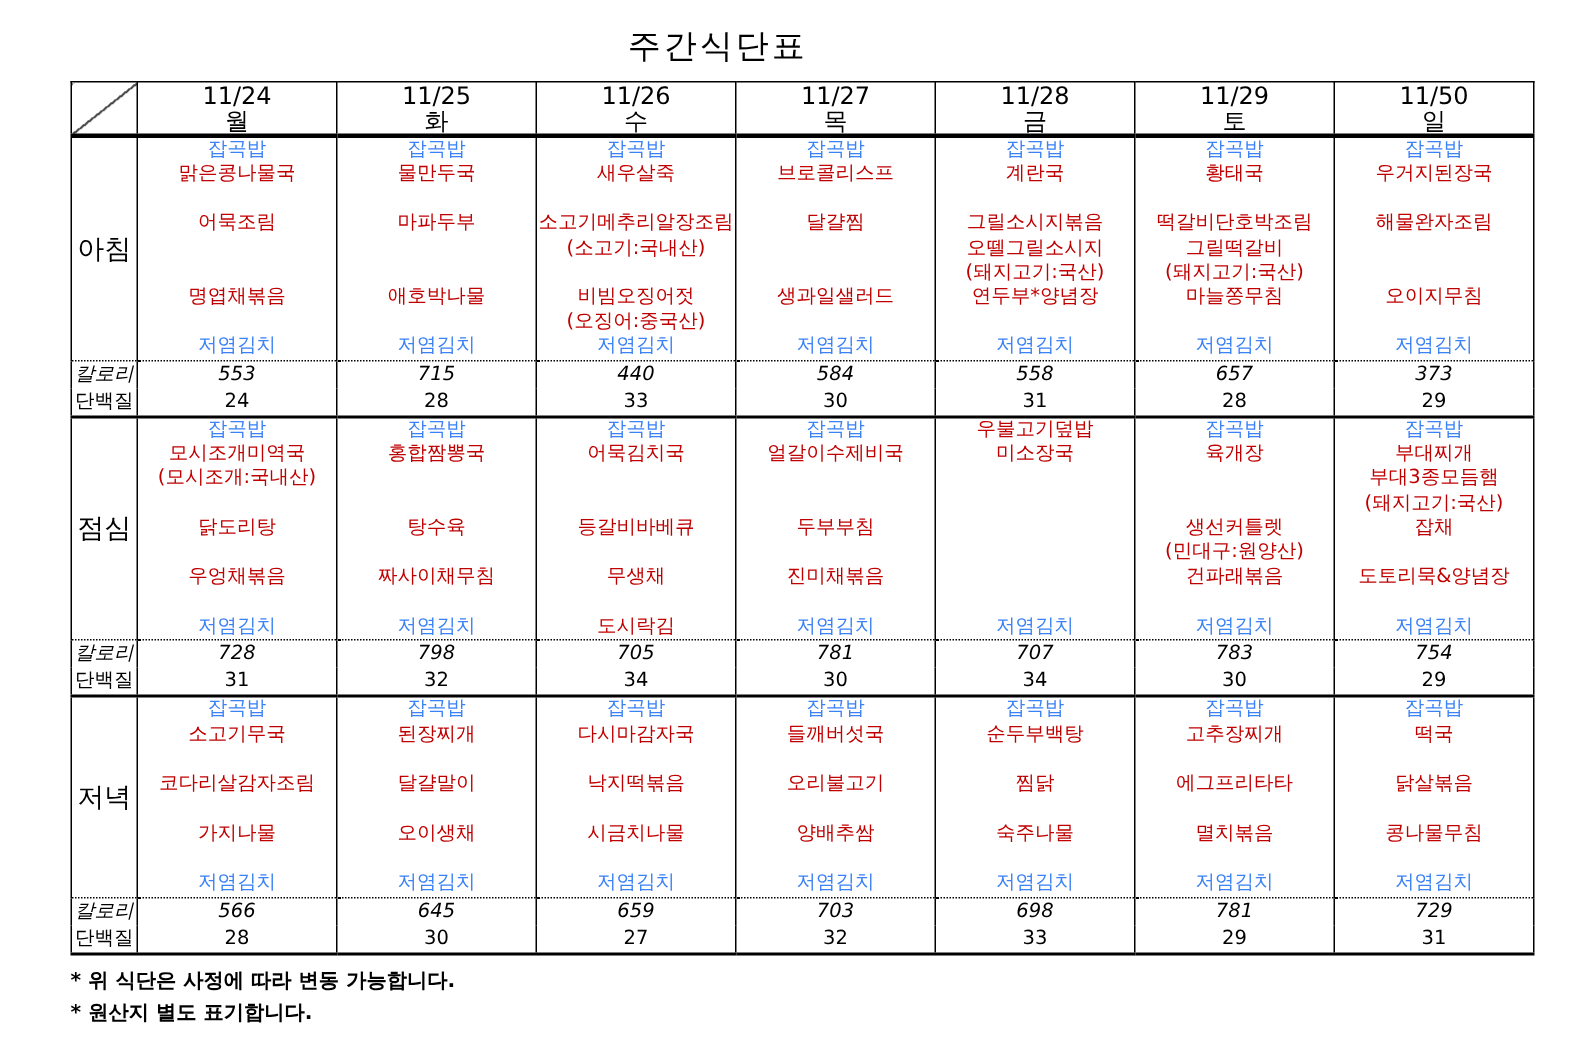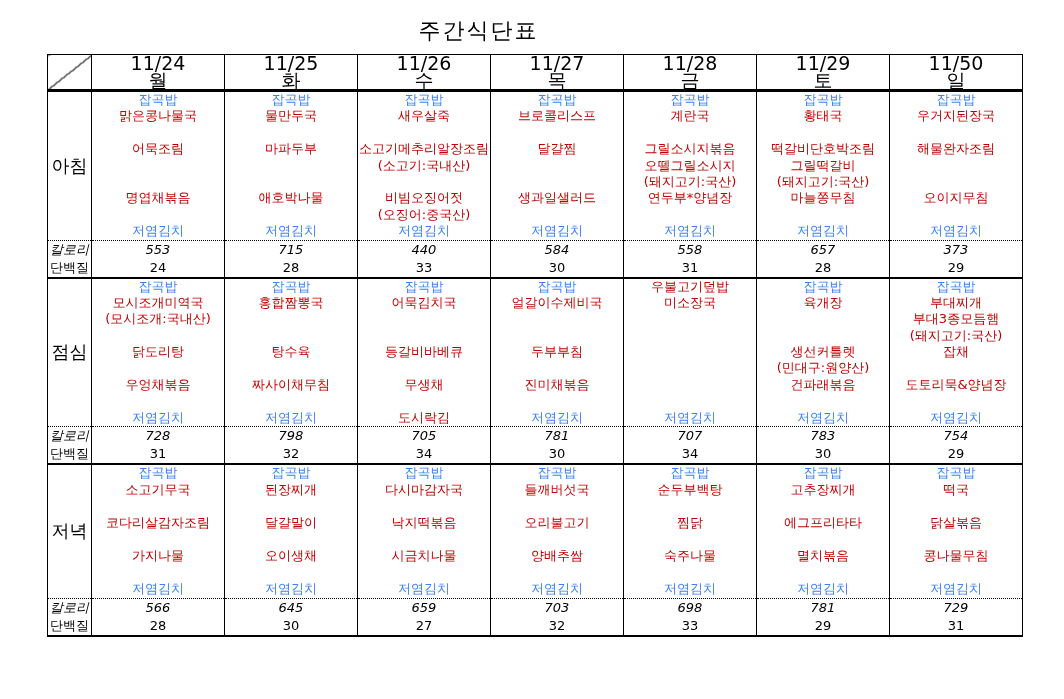--- a/index.html
+++ b/index.html
@@ -14,21 +14,21 @@
   }
   table.menu{
     border-collapse:collapse;table-layout:fixed;
     margin:8px 0 0 47px;width:975px;
     font-size:13px;
   }
   col.c-label{width:44px;}
   col.c-day{width:133px;}
   td,th{border:1px solid #000;padding:0;margin:0;font-weight:normal;text-align:center;vertical-align:middle;overflow:hidden;}
   tr.header-row{height:35px;}
-  tr.header-row th{line-height:17px;font-size:19px;border-bottom:3px solid #000;}
+  tr.header-row th{line-height:17px;font-size:16px;border-bottom:3px solid #000;}
   th.diag{
     background:linear-gradient(to bottom right,
       transparent calc(50% - 0.7px), #444 calc(50% - 0.7px),
       #444 calc(50% + 0.7px), transparent calc(50% + 0.7px));
     border-bottom:3px solid #000;
   }
   tr.menu-row td, tr.menu-row th{border-bottom:1px dotted #000;vertical-align:top;}
   tr.menu-row th.meal-label{vertical-align:middle;font-weight:normal;font-size:18px;}
   tr.menu-row.mb{height:148px;}
   tr.menu-row.ml{height:147px;}
@@ -384,13 +384,15 @@
         <td>27</td>
         <td>32</td>
         <td>33</td>
         <td>29</td>
         <td>31</td>
       </tr>
     </tbody>
 </table>
 
 <div class="notes">
+  <div>* 위 식단은 사정에 따라 변동 가능합니다.</div>
+  <div>* 원산지 별도 표기합니다.</div>
 </div>
 
 </body></html>

